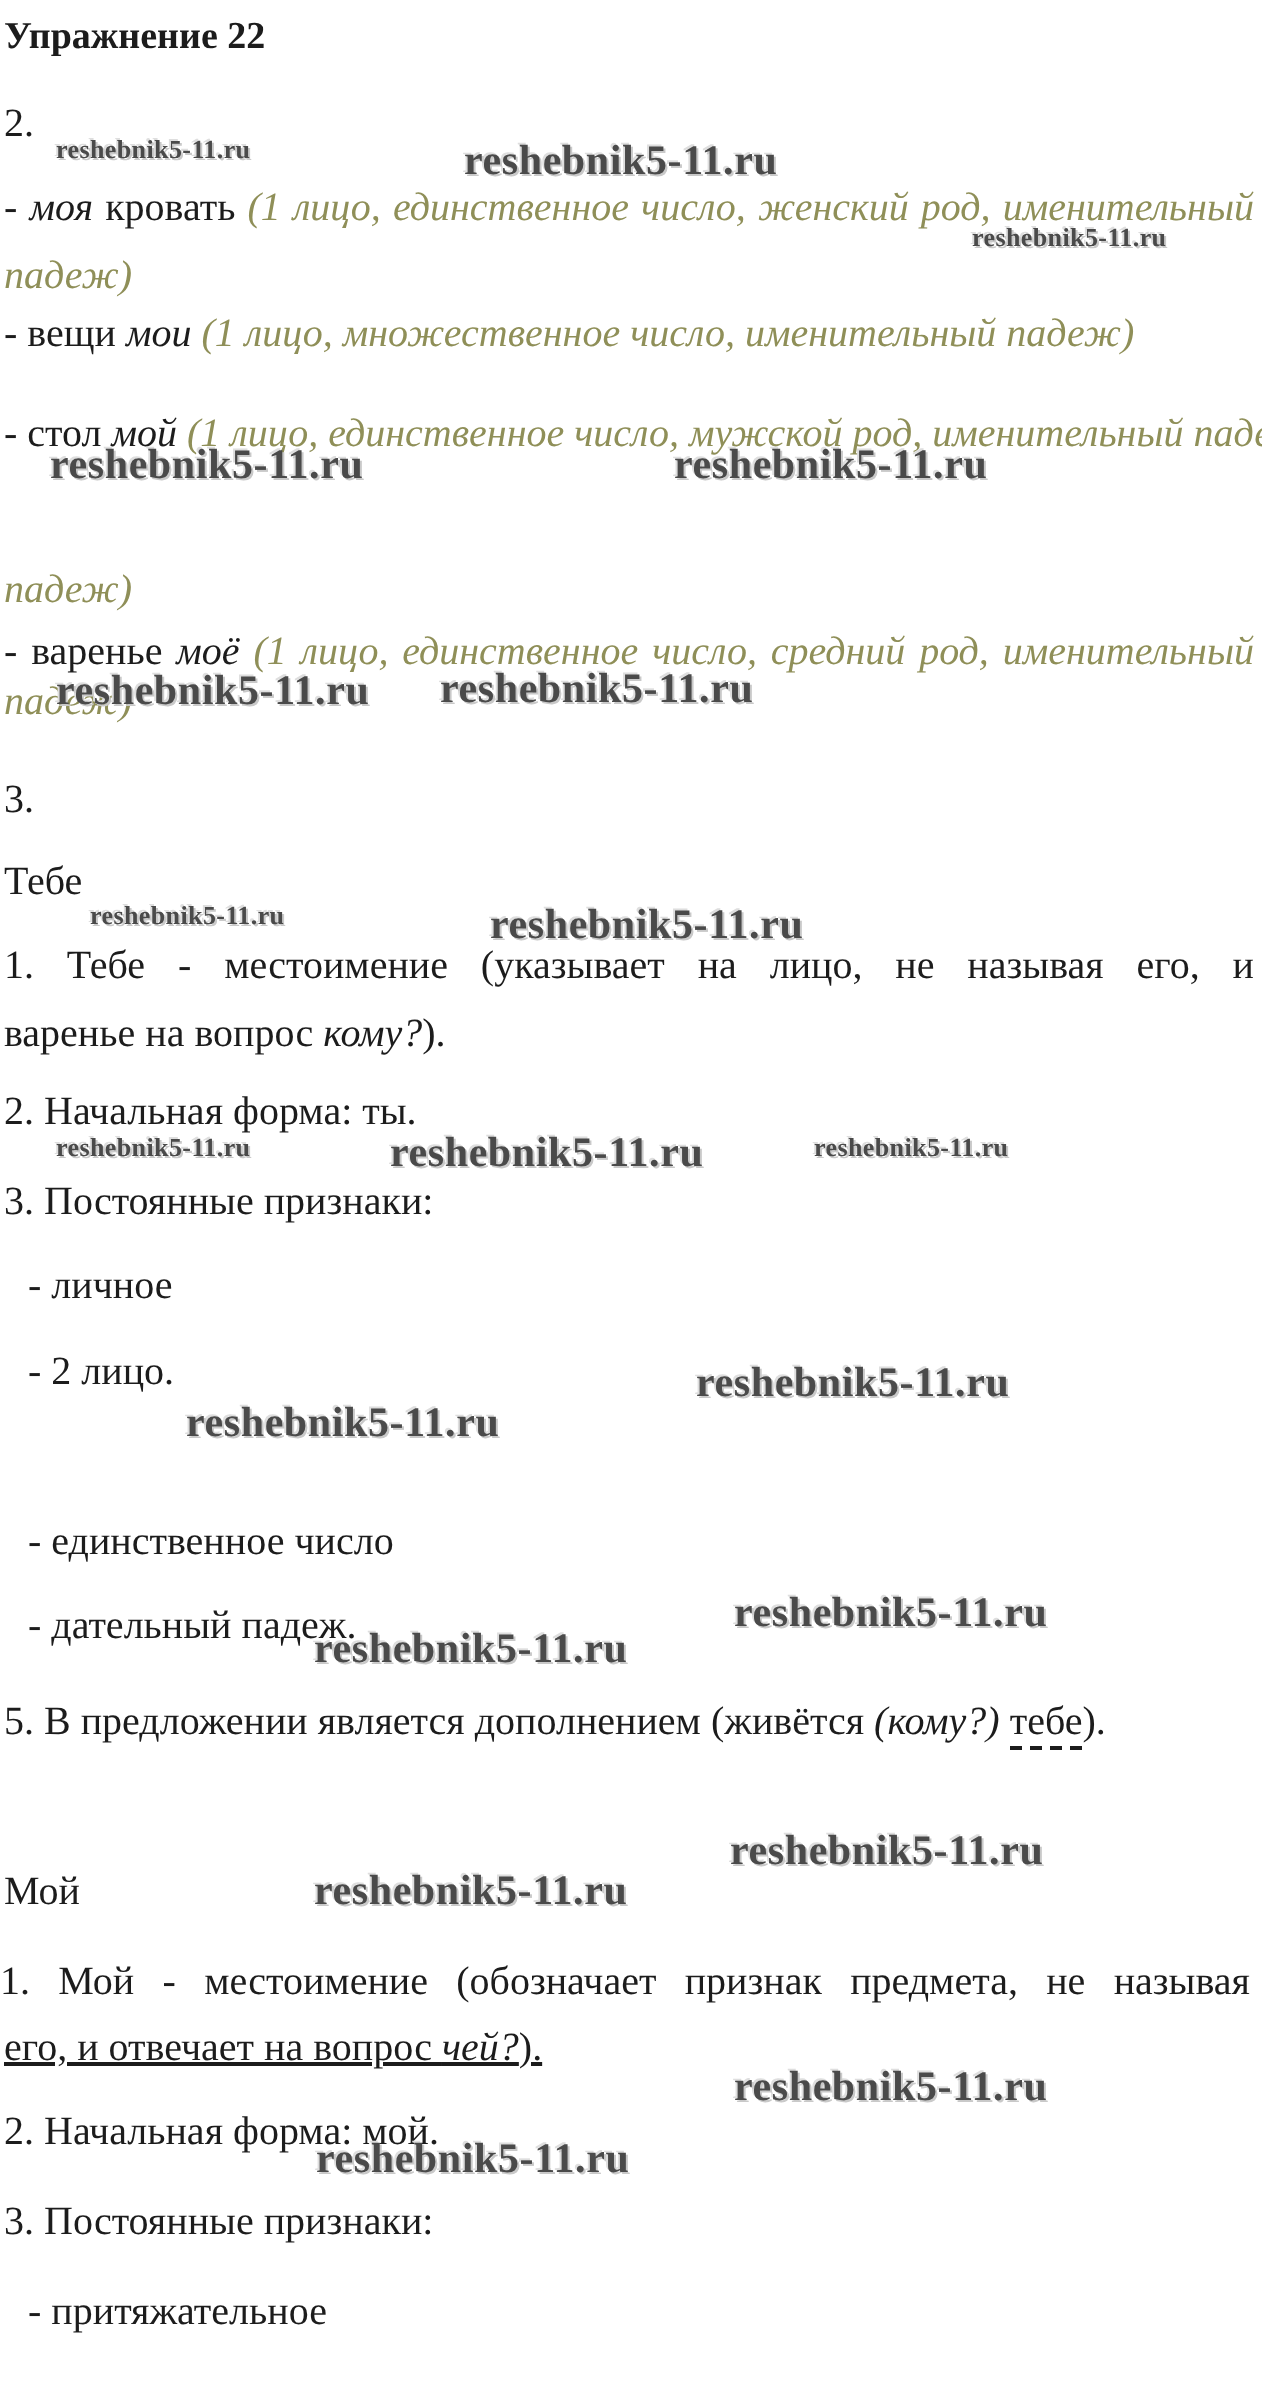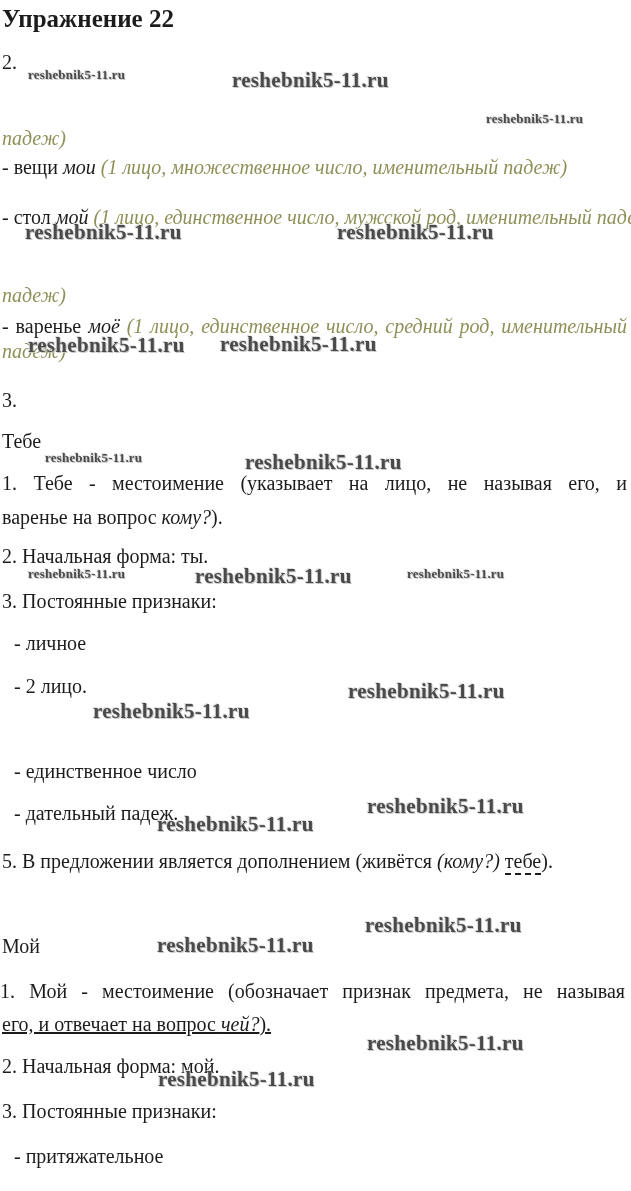--- a/index.html
+++ b/index.html
@@ -2,40 +2,41 @@
 <html style="--olive: #8f8f58; --wm: #4a4a4a;"><head>
 <meta charset="utf-8">
 <style>
   html,body{margin:0;padding:0;background:#ffffff;}
   body{width:631px;height:1191px;position:relative;overflow:hidden;
        font-family:"Liberation Serif","DejaVu Serif",serif;color:#1c1c1c;}
   .page{position:relative;width:631px;height:1191px;background:#ffffff;}
   .block{position:absolute;left:2px;width:625px;font-size:20px;line-height:34px;
          white-space:nowrap;}
   .fjust{white-space:normal;text-align:justify;text-align-last:justify;}
-  .title{font-weight:bold;font-size:25px;}
+  .title{font-weight:bold;font-size:19px;}
   .seg-n{font-style:normal;}
   .seg-i{font-style:italic;}
   .seg-o{font-style:italic;color:var(--olive,#8f8f58);}
   .seg-u{border-bottom:2px dashed #1c1c1c;padding-bottom:1px;}
   .wm{position:absolute;font-family:"Liberation Serif","DejaVu Serif",serif;
       font-weight:bold;color:var(--wm,#4a4a4a);white-space:nowrap;z-index:3;
       text-shadow:1px 1px 0 #c9c9c9,-1px -1px 0 #dedede;}
   .wm-large{font-size:21px;letter-spacing:0.3px;}
   .wm-small{font-size:13px;letter-spacing:0.2px;}
 </style>
 </head>
 <body style="color: rgb(28, 28, 28); background: rgb(255, 255, 255);">
 
 <div class="page" id="page">
   <div class="block title" id="b-title" style="top: 2px; left: 2px;">Упражнение 22</div>
   <div class="block" id="b-sec2" style="top: 45px; left: 2px;">2.</div>
   <div class="block" id="b-sec3" style="top: 383px; left: 2px;">3.</div>
   <div class="block" id="b-word1" style="top: 424px; left: 2px;">Тебе</div>
   <div class="block" id="b-word2" style="top: 929px; left: 2px;">Мой</div>
+<div class="block fjust" id="item-0-0" style="top: 87px; left: 2px;"><span class="seg-n">- </span><span class="seg-i">моя</span><span class="seg-n"> кровать </span><span class="seg-o">(1 лицо, единственное число, женский род, именительный</span></div>
     <div class="block" id="item-0-1" style="top: 121px; left: 2px;"><span class="seg-o">падеж)</span></div>
     <div class="block" id="item-1-0" style="top: 150px; left: 2px; font-family: Liberation Serif, serif;"><span class="seg-n">- вещи </span><span class="seg-i">мои</span><span class="seg-n"> </span><span class="seg-o">(1 лицо, множественное число, именительный падеж)</span></div>
     <div class="block" id="item-2-0" style="top: 200px; left: 2px;"><span class="seg-n">- стол </span><span class="seg-i">мой</span><span class="seg-n"> </span><span class="seg-o">(1 лицо, единственное число, мужской род, именительный падеж)</span></div>
     <div class="block" id="item-3-1" style="top: 278px; left: 2px;"><span class="seg-o">падеж)</span></div>
     <div class="block fjust" id="item-4-0" style="top: 309px; left: 2px;"><span class="seg-n">- варенье </span><span class="seg-i">моё</span><span class="seg-n"> </span><span class="seg-o">(1 лицо, единственное число, средний род, именительный</span></div>
     <div class="block" id="item-4-1" style="top: 334px; left: 2px;"><span class="seg-o">падеж)</span></div>
     <div class="block fjust" id="a1-0-0" style="top: 466px; left: 2px;"><span class="seg-n">1. Тебе - местоимение (указывает на лицо, не называя его, и</span></div>
     <div class="block" id="a1-0-1" style="top: 500px; left: 2px;"><span class="seg-n">варенье на вопрос </span><span class="seg-i">кому?</span><span class="seg-n">).</span></div>
     <div class="block" id="a1-1-0" style="top: 539px; left: 2px;"><span class="seg-n">2. Начальная форма: ты.</span></div>
     <div class="block" id="a1-2-0" style="top: 584px; left: 2px;"><span class="seg-n">3. Постоянные признаки:</span></div>

